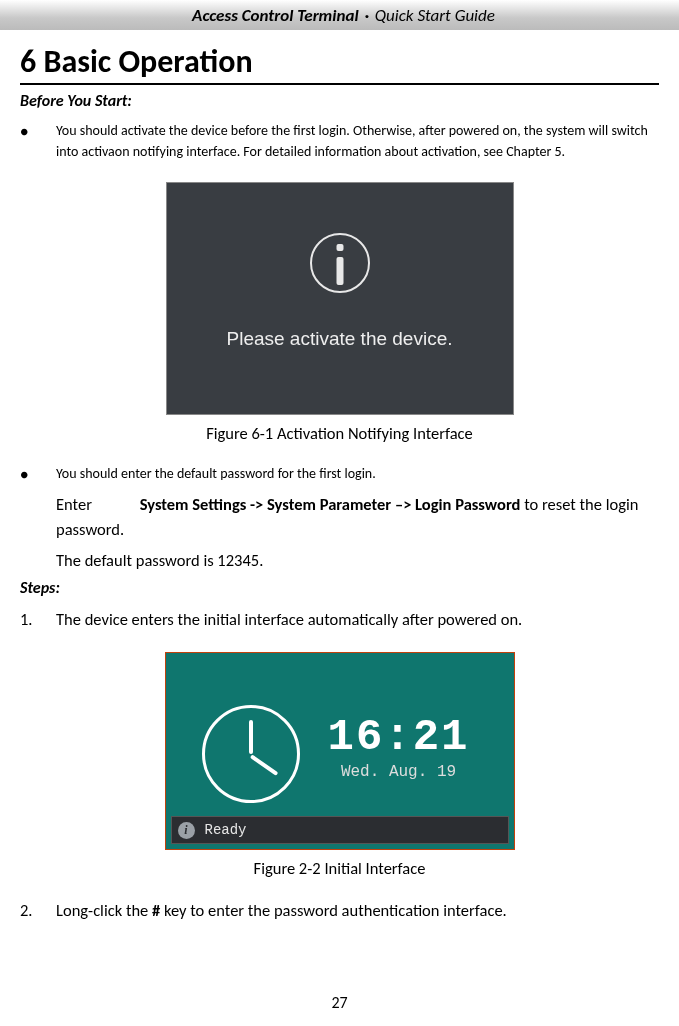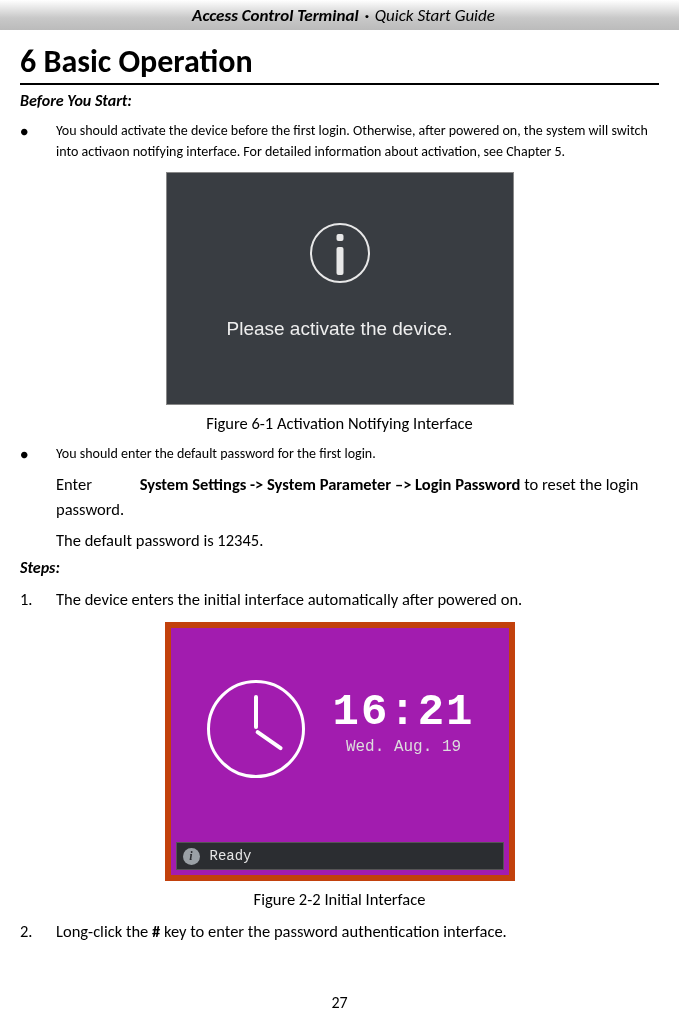--- a/index.html
+++ b/index.html
@@ -48,21 +48,21 @@
     ul.bullets > li::before {
       content: "●";
       position: absolute;
       left: 0;
       top: 0;
       font-size: 14px;
       line-height: 24px;
     }
     .figure {
       text-align: center;
-      margin: 10px 0;
+      margin: 20px 0;
     }
     .fig-caption {
       font-size: 16.5px;
       margin-top: 4px;
     }
     .li-sub {
       padding-left: 36px;
       font-size: 16.5px;
       line-height: 1.5;
       margin-bottom: 6px;
@@ -143,24 +143,24 @@
       text-align: center;
       font-size: 19px;
       color: #eee;
       font-family: "Segoe UI", Arial, sans-serif;
     }
 
     
     .device2 {
       display: inline-block;
       width: 350px;
-      height: 259px;
-      background: #a21caf;
-      position: relative;
-      border: 6px solid #c2410c;
+      height: 198px;
+      background: #0f766e;
+      position: relative;
+      border: 1px solid #c2410c;
     }
     .device2 .mainarea {
       position: absolute;
       top: 0; left: 0; right: 0; bottom: 38px;
     }
     .clock-icon {
       width: 98px;
       height: 98px;
       border: 3px solid #fff;
       border-radius: 50%;

